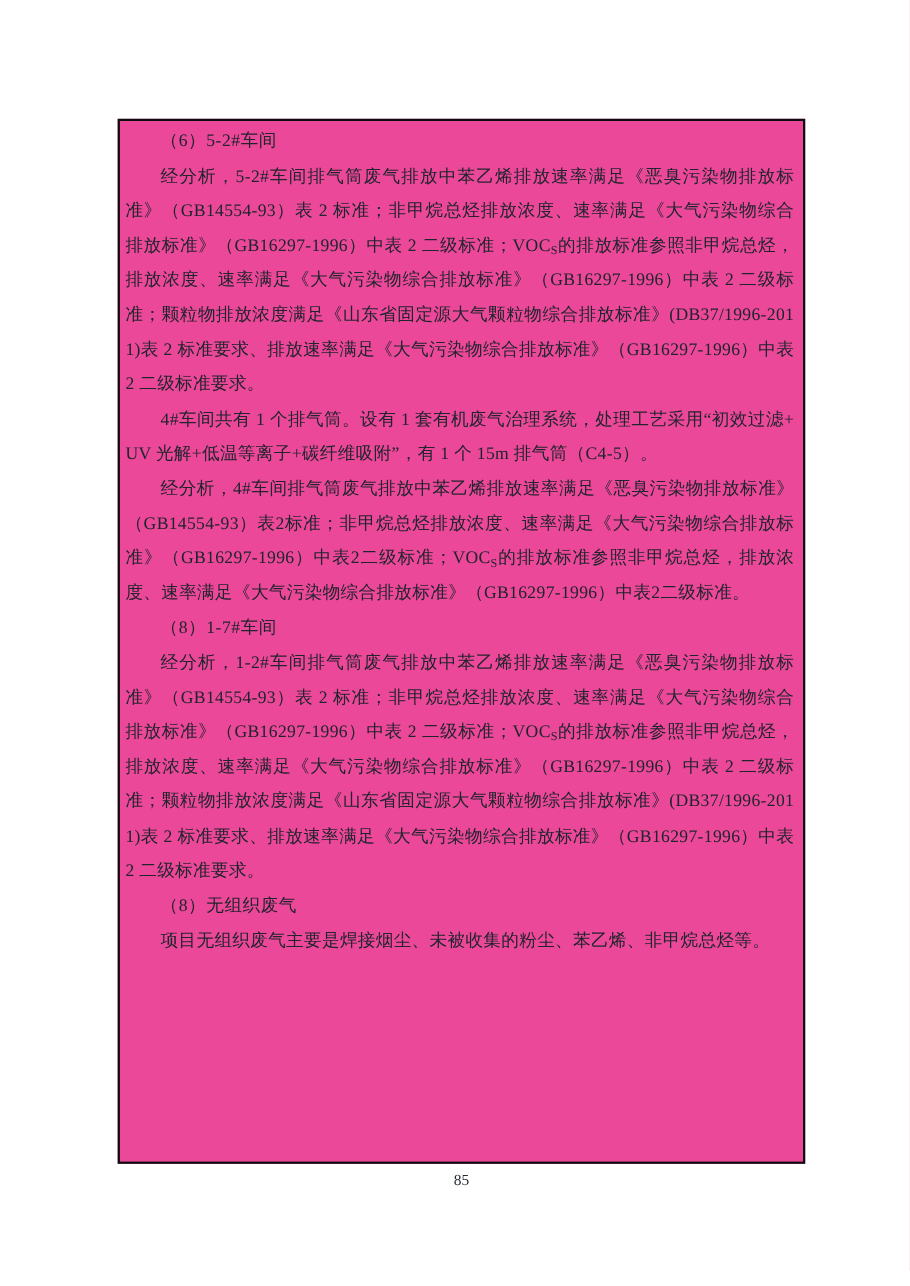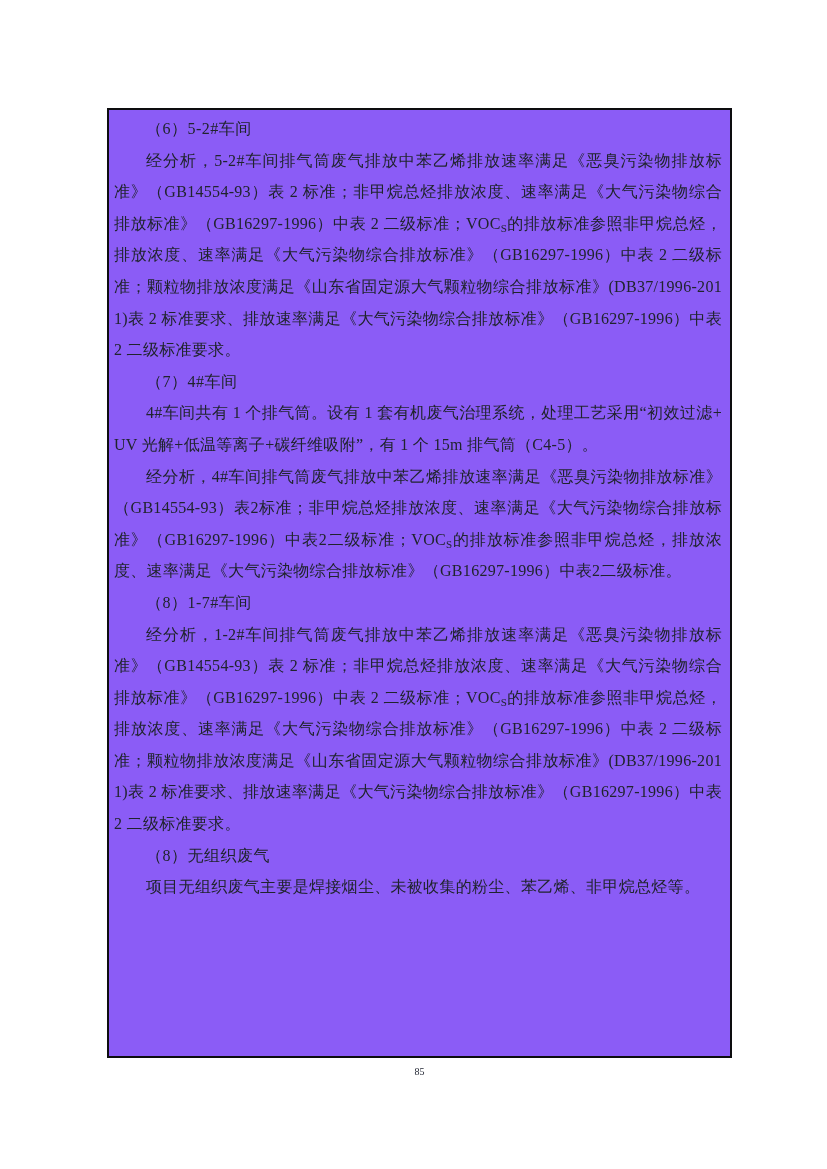--- a/index.html
+++ b/index.html
@@ -24,21 +24,21 @@
   .content-box {
     position: absolute;
     left: 107px;
     top: 108px;
     width: 625px;
     height: 950px;
     border: 2px solid #0d0d0f;
     box-sizing: border-box;
     padding: 3px 8px 0 5px;
     overflow: hidden;
-    background: #8b5cf6;
+    background: #ec4899;
   }
   .para {
     margin: 0;
     text-indent: 2em;
     text-align: justify;
     font-size: 16px;
     line-height: 31.6px;
     color: #20242d;
     letter-spacing: 0.3px;
     word-break: break-all;
@@ -51,33 +51,32 @@
     font-size: 11px;
     line-height: 0;
     vertical-align: -3px;
   }
   .page-footer {
     position: absolute;
     left: 107px;
     top: 1066px;
     width: 625px;
     text-align: center;
-    font-size: 10px;
+    font-size: 14px;
     color: #232734;
   }
 </style>
 </head>
 <body>
 
 <div class="page">
   <div class="content-box">
     <div>
         <p class="para heading">（6）5-2#车间</p>
         <p class="para body">经分析，5-2#车间排气筒废气排放中苯乙烯排放速率满足《恶臭污染物排放标准》（GB14554-93）表 2 标准；非甲烷总烃排放浓度、速率满足《大气污染物综合排放标准》（GB16297-1996）中表 2 二级标准；VOC<sub>S</sub>的排放标准参照非甲烷总烃，排放浓度、速率满足《大气污染物综合排放标准》（GB16297-1996）中表 2 二级标准；颗粒物排放浓度满足《山东省固定源大气颗粒物综合排放标准》(DB37/1996-2011)表 2 标准要求、排放速率满足《大气污染物综合排放标准》（GB16297-1996）中表 2 二级标准要求。</p>
-        <p class="para heading">（7）4#车间</p>
         <p class="para body">4#车间共有 1 个排气筒。设有 1 套有机废气治理系统，处理工艺采用“初效过滤+UV 光解+低温等离子+碳纤维吸附”，有 1 个 15m 排气筒（C4-5）。</p>
         <p class="para body">经分析，4#车间排气筒废气排放中苯乙烯排放速率满足《恶臭污染物排放标准》（GB14554-93）表2标准；非甲烷总烃排放浓度、速率满足《大气污染物综合排放标准》（GB16297-1996）中表2二级标准；VOC<sub>S</sub>的排放标准参照非甲烷总烃，排放浓度、速率满足《大气污染物综合排放标准》（GB16297-1996）中表2二级标准。</p>
         <p class="para heading">（8）1-7#车间</p>
         <p class="para body">经分析，1-2#车间排气筒废气排放中苯乙烯排放速率满足《恶臭污染物排放标准》（GB14554-93）表 2 标准；非甲烷总烃排放浓度、速率满足《大气污染物综合排放标准》（GB16297-1996）中表 2 二级标准；VOC<sub>S</sub>的排放标准参照非甲烷总烃，排放浓度、速率满足《大气污染物综合排放标准》（GB16297-1996）中表 2 二级标准；颗粒物排放浓度满足《山东省固定源大气颗粒物综合排放标准》(DB37/1996-2011)表 2 标准要求、排放速率满足《大气污染物综合排放标准》（GB16297-1996）中表 2 二级标准要求。</p>
         <p class="para heading">（8）无组织废气</p>
         <p class="para body">项目无组织废气主要是焊接烟尘、未被收集的粉尘、苯乙烯、非甲烷总烃等。</p>
       </div>
   </div>
   <div class="page-footer">85</div>
 </div>

